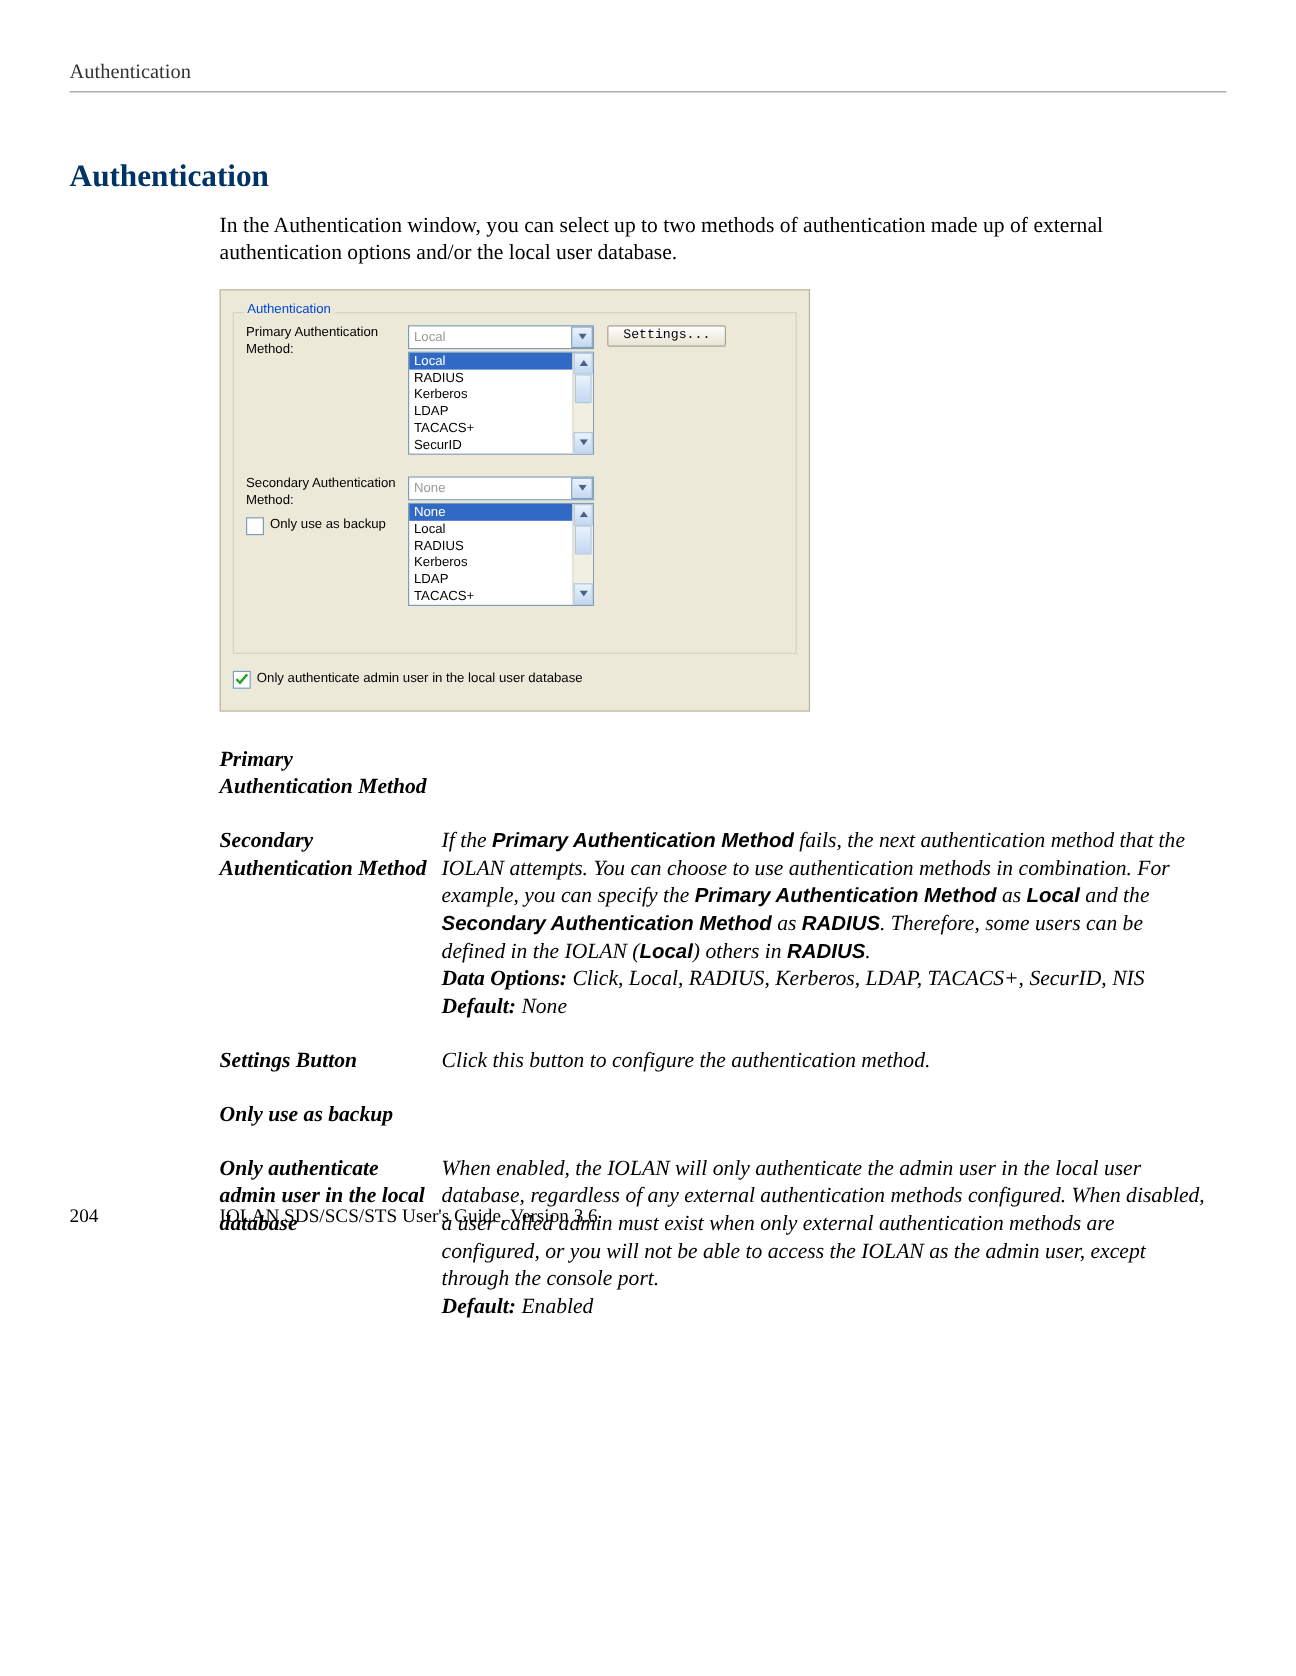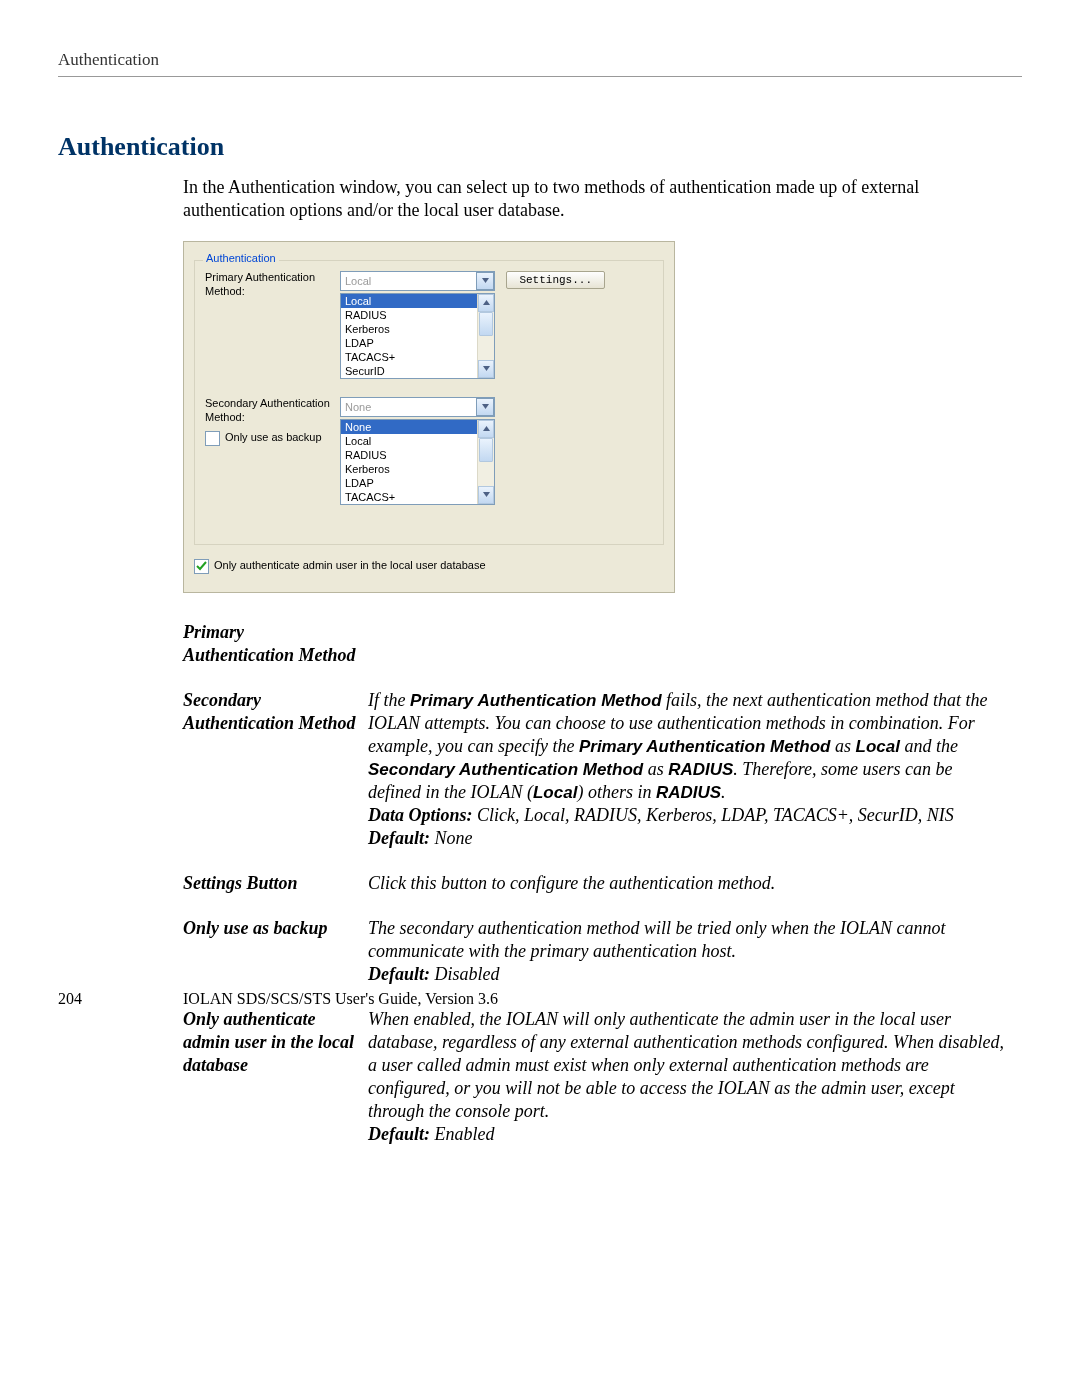--- a/index.html
+++ b/index.html
@@ -150,21 +150,21 @@
   .prow { display:flex; margin-bottom:22px;font-style:italic; }
   .pkey { flex:0 0 175px; font-weight:bold; padding-right:10px; }
   .pval { flex:1; }
   .pval .b { font-weight:bold; font-family: Arial, Helvetica, sans-serif; font-size:17px; }
   .pval .tb { font-weight:bold; }
 
   
   .footer {
     position:absolute;
     left:58px; right:58px;
-    bottom:36px;
+    bottom:21px;
     display:flex;
     align-items:baseline;
     font-size:16px;
     color:#000;
   }
   .footer .pn { width:125px; }
   .footer .ft { }
 </style>
 </head>
 <body>
@@ -294,24 +294,20 @@
 
     <div class="prow">
       <div class="pkey">Settings Button</div>
       <div class="pval">
         <span>Click this button to configure the authentication method.</span>
       </div>
     </div>
 
     <div class="prow">
       <div class="pkey">Only use as backup</div>
-      <div class="pval">
-        <span>The secondary authentication method will be tried only when the IOLAN cannot communicate with the primary authentication host.</span><br>
-        <span class="tb">Default:</span><span> Disabled</span>
-      </div>
     </div>
 
     <div class="prow">
       <div class="pkey">Only authenticate admin user in the local database</div>
       <div class="pval">
         <span>When enabled, the IOLAN will only authenticate the admin user in the local user database, regardless of any external authentication methods configured. When disabled, a user called admin must exist when only external authentication methods are configured, or you will not be able to access the IOLAN as the admin user, except through the console port.</span><br>
         <span class="tb">Default:</span><span> Enabled</span>
       </div>
     </div>
 

